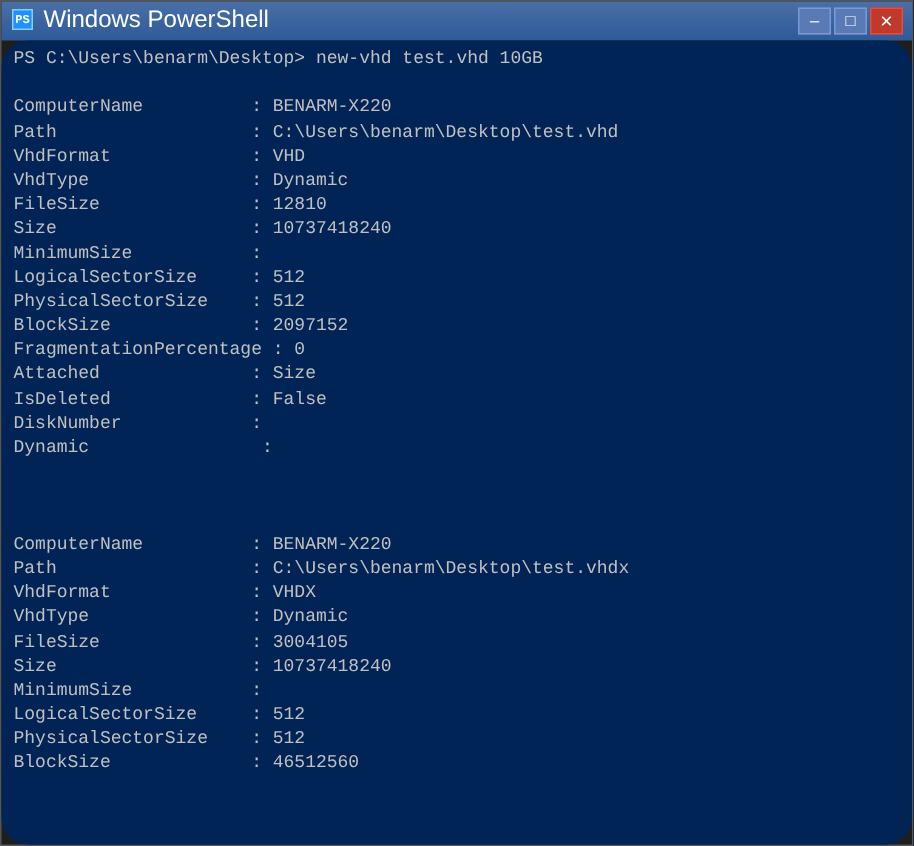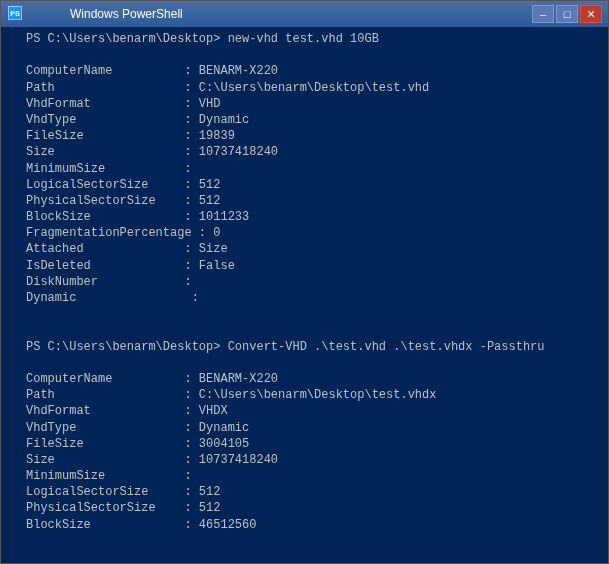--- a/index.html
+++ b/index.html
@@ -46,23 +46,22 @@
       display: flex;
       align-items: center;
       justify-content: center;
       font-size: 8px;
       color: white;
       font-weight: bold;
     }
     .title-text {
       color: white;
       font-family: 'Segoe UI', Arial, sans-serif;
-      font-size: 12px;
+      font-size: 16px;
       font-weight: normal;
-      margin-left: 41px;
     }
     .title-bar-buttons {
       display: flex;
       gap: 2px;
     }
     .tb-btn {
       width: 22px;
       height: 18px;
       background: #5a7ab5;
       border: 1px solid #7a9ad5;
@@ -75,24 +74,25 @@
       font-family: Arial, sans-serif;
     }
     .tb-btn.close {
       background: #c0392b;
       border-color: #e74c3c;
     }
     .terminal {
       background: #012456;
       color: #c0c0c0;
       flex: 1;
-      padding: 4px 25px;
+      padding: 4px 8px;
       overflow-y: auto;
       overflow-x: hidden;
       position: relative;
+      border-radius: 18px;
     }
     .terminal::-webkit-scrollbar { width: 12px; }
     .terminal::-webkit-scrollbar-track { background: #1a3a6a; }
     .terminal::-webkit-scrollbar-thumb { background: #4a7ab5; border: 1px solid #2a5a95; }
     .line {
       line-height: 1.35;
       white-space: pre;
       color: #c0c0c0;
     }
   </style>
@@ -116,35 +116,34 @@
 
   <div class="terminal">
 
     <div class="line"><span class="prompt">PS C:\Users\benarm\Desktop&gt;</span><span> new-vhd test.vhd 10GB</span></div>
     <div class="line"> </div>
 
     <div class="line">ComputerName          : BENARM-X220</div>
     <div class="line">Path                  : C:\Users\benarm\Desktop\test.vhd</div>
     <div class="line">VhdFormat             : VHD</div>
     <div class="line">VhdType               : Dynamic</div>
-    <div class="line">FileSize              : 19839</div>
+    <div class="line">FileSize              : 12810</div>
     <div class="line">Size                  : 10737418240</div>
     <div class="line">MinimumSize           :</div>
     <div class="line">LogicalSectorSize     : 512</div>
     <div class="line">PhysicalSectorSize    : 512</div>
-    <div class="line">BlockSize             : 1011233</div>
+    <div class="line">BlockSize             : 2097152</div>
     <div class="line">FragmentationPercentage : 0</div>
     <div class="line">Attached              : Size</div>
     <div class="line">IsDeleted             : False</div>
     <div class="line">DiskNumber            :</div>
     <div class="line">Dynamic                :</div>
     <div class="line"> </div>
     <div class="line"> </div>
 
-    <div class="line"><span class="prompt">PS C:\Users\benarm\Desktop&gt;</span><span> Convert-VHD .\test.vhd .\test.vhdx -Passthru</span></div>
     <div class="line"> </div>
 
     <div class="line">ComputerName          : BENARM-X220</div>
     <div class="line">Path                  : C:\Users\benarm\Desktop\test.vhdx</div>
     <div class="line">VhdFormat             : VHDX</div>
     <div class="line">VhdType               : Dynamic</div>
     <div class="line">FileSize              : 3004105</div>
     <div class="line">Size                  : 10737418240</div>
     <div class="line">MinimumSize           :</div>
     <div class="line">LogicalSectorSize     : 512</div>

